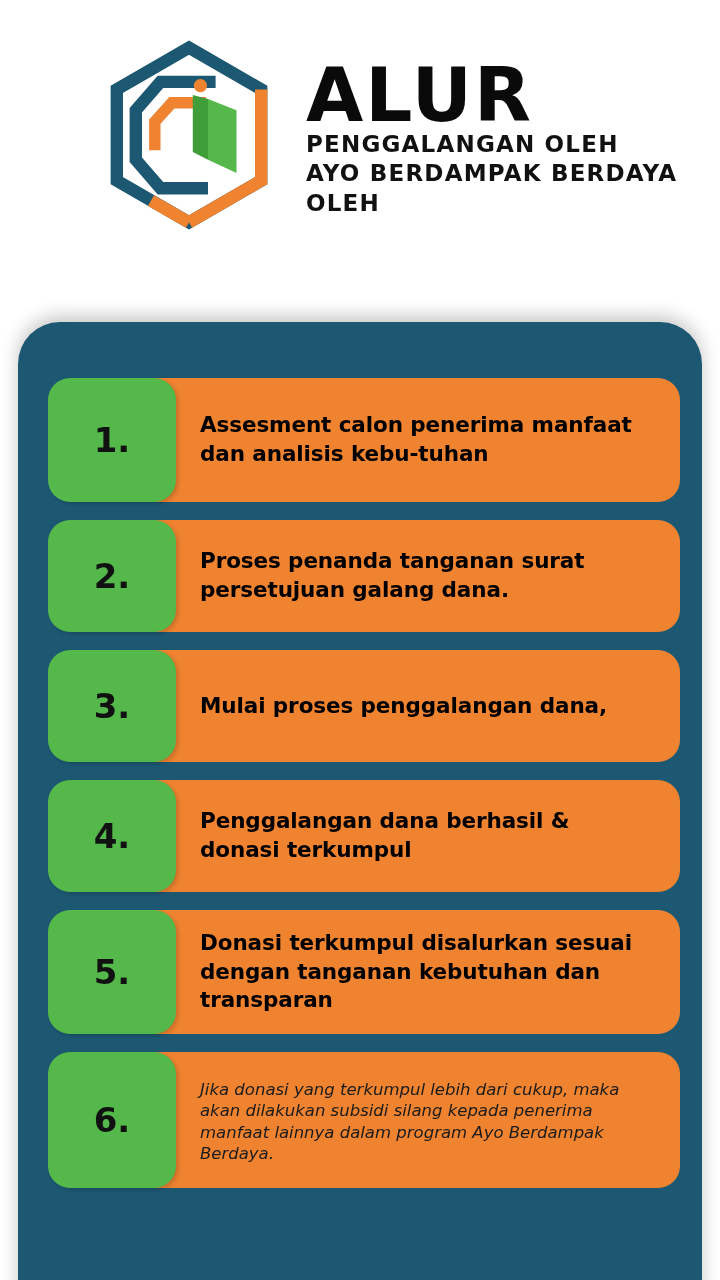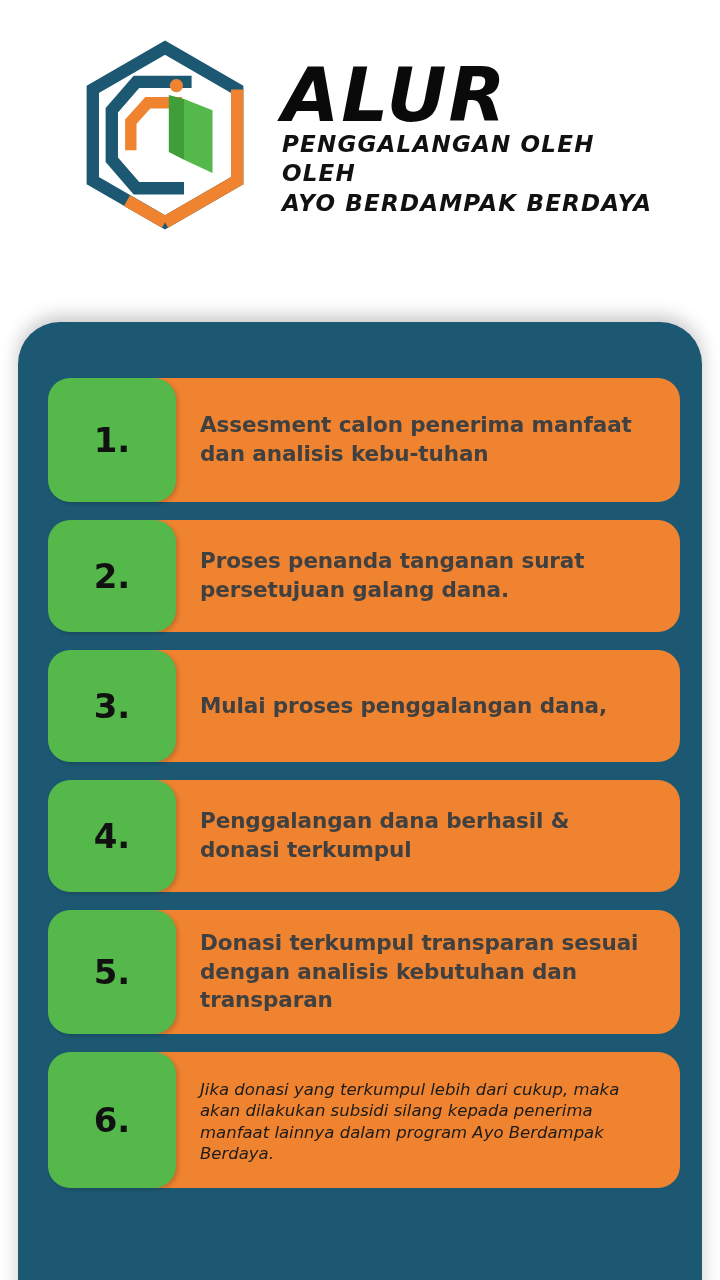--- a/index.html
+++ b/index.html
@@ -16,22 +16,21 @@
     position: relative;
   }
 
   
   #header {
     position: relative;
     height: 290px;
     background: #ffffff;
     display: flex;
     align-items: center;
-    padding-left: 70px;
-    font-style: italic;
+    padding-left: 94px;
   }
 
   #logo-mark {
     width: 190px;
     height: 190px;
     flex: 0 0 190px;
     position: relative;
     margin-top: -20px;
   }
 
@@ -113,21 +112,21 @@
     padding: 16px 24px 16px 50px;
     display: flex;
     flex-direction: column;
     justify-content: center;
     z-index: 1;
   }
 
   .step-text {
     font-size: 21.5px;
     font-weight: 700;
-    color: #404040;
+    color: #000000;
     line-height: 1.34;
     font-family: "DejaVu Sans", sans-serif;
     letter-spacing: -0.1px;
   }
 
   .step-subtext {
     font-size: 16.5px;
     font-weight: 400;
     color: #1b1b1b;
     line-height: 1.3;
@@ -166,22 +165,22 @@
       <path d="M150 74 L150 140 L120 126 L120 62 Z" fill="#55b84a"></path>
       <path d="M120 62 L120 126 L104 118 L104 58 Z" fill="#3f9e38"></path>
 
       <circle cx="112" cy="48" r="7" fill="#ef8330"></circle>
     </svg>
   </div>
 
   <div id="title-block">
     <div id="main-title">ALUR</div>
     <div class="sub-title">PENGGALANGAN OLEH</div>
+    <div class="sub-title">AYO BERDAMPAK BERDAYA</div>
     <div class="sub-title">OLEH</div>
-    <div class="sub-title">AYO BERDAMPAK BERDAYA</div>
   </div>
 
 </div>
 
 <div id="panel-wrap">
   <div id="panel">
 
     <div class="step-row" id="step-1">
       <div class="step-num-box">
         <span class="step-num">1.</span>
@@ -216,21 +215,21 @@
       <div class="step-text-box">
         <div class="step-text">Penggalangan dana berhasil &amp; donasi terkumpul</div>
       </div>
     </div>
 
     <div class="step-row" id="step-5">
       <div class="step-num-box">
         <span class="step-num">5.</span>
       </div>
       <div class="step-text-box">
-        <div class="step-text">Donasi terkumpul transparan sesuai dengan analisis kebutuhan dan transparan</div>
+        <div class="step-text">Donasi terkumpul disalurkan sesuai dengan tanganan kebutuhan dan transparan</div>
       </div>
     </div>
 
     <div class="step-row" id="step-6">
       <div class="step-num-box">
         <span class="step-num">6.</span>
       </div>
       <div class="step-text-box">
         <div class="step-subtext">Jika donasi yang terkumpul lebih dari cukup, maka akan dilakukan subsidi silang kepada penerima manfaat lainnya dalam program Ayo Berdampak Berdaya.</div>
       </div>

